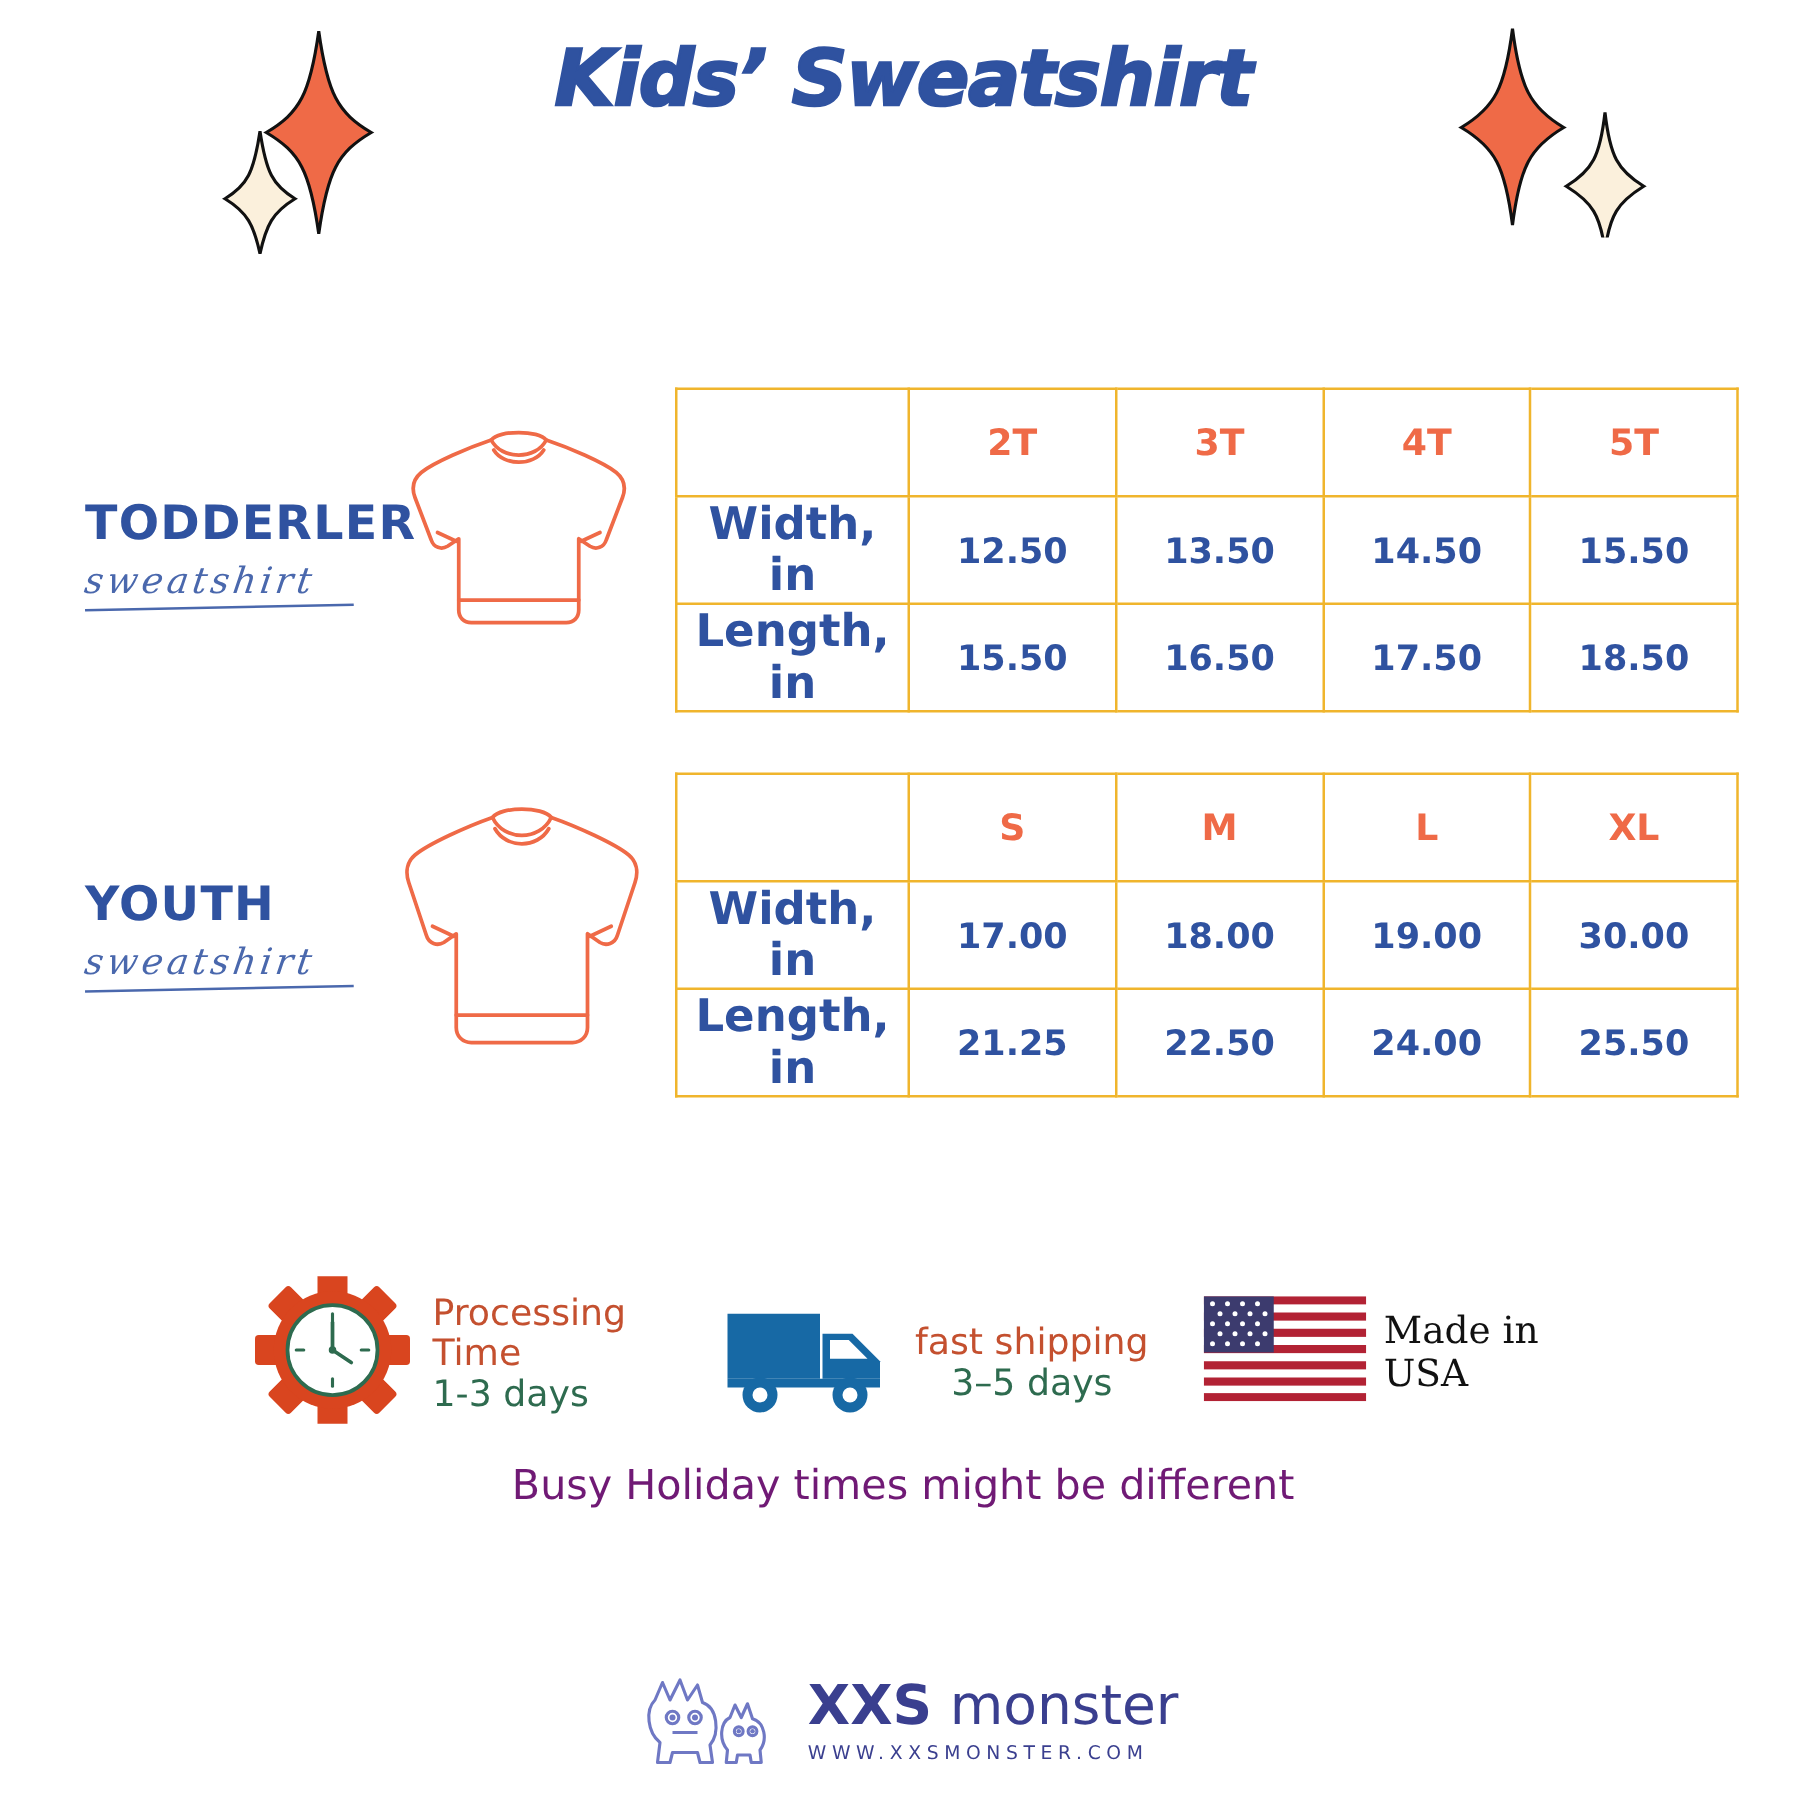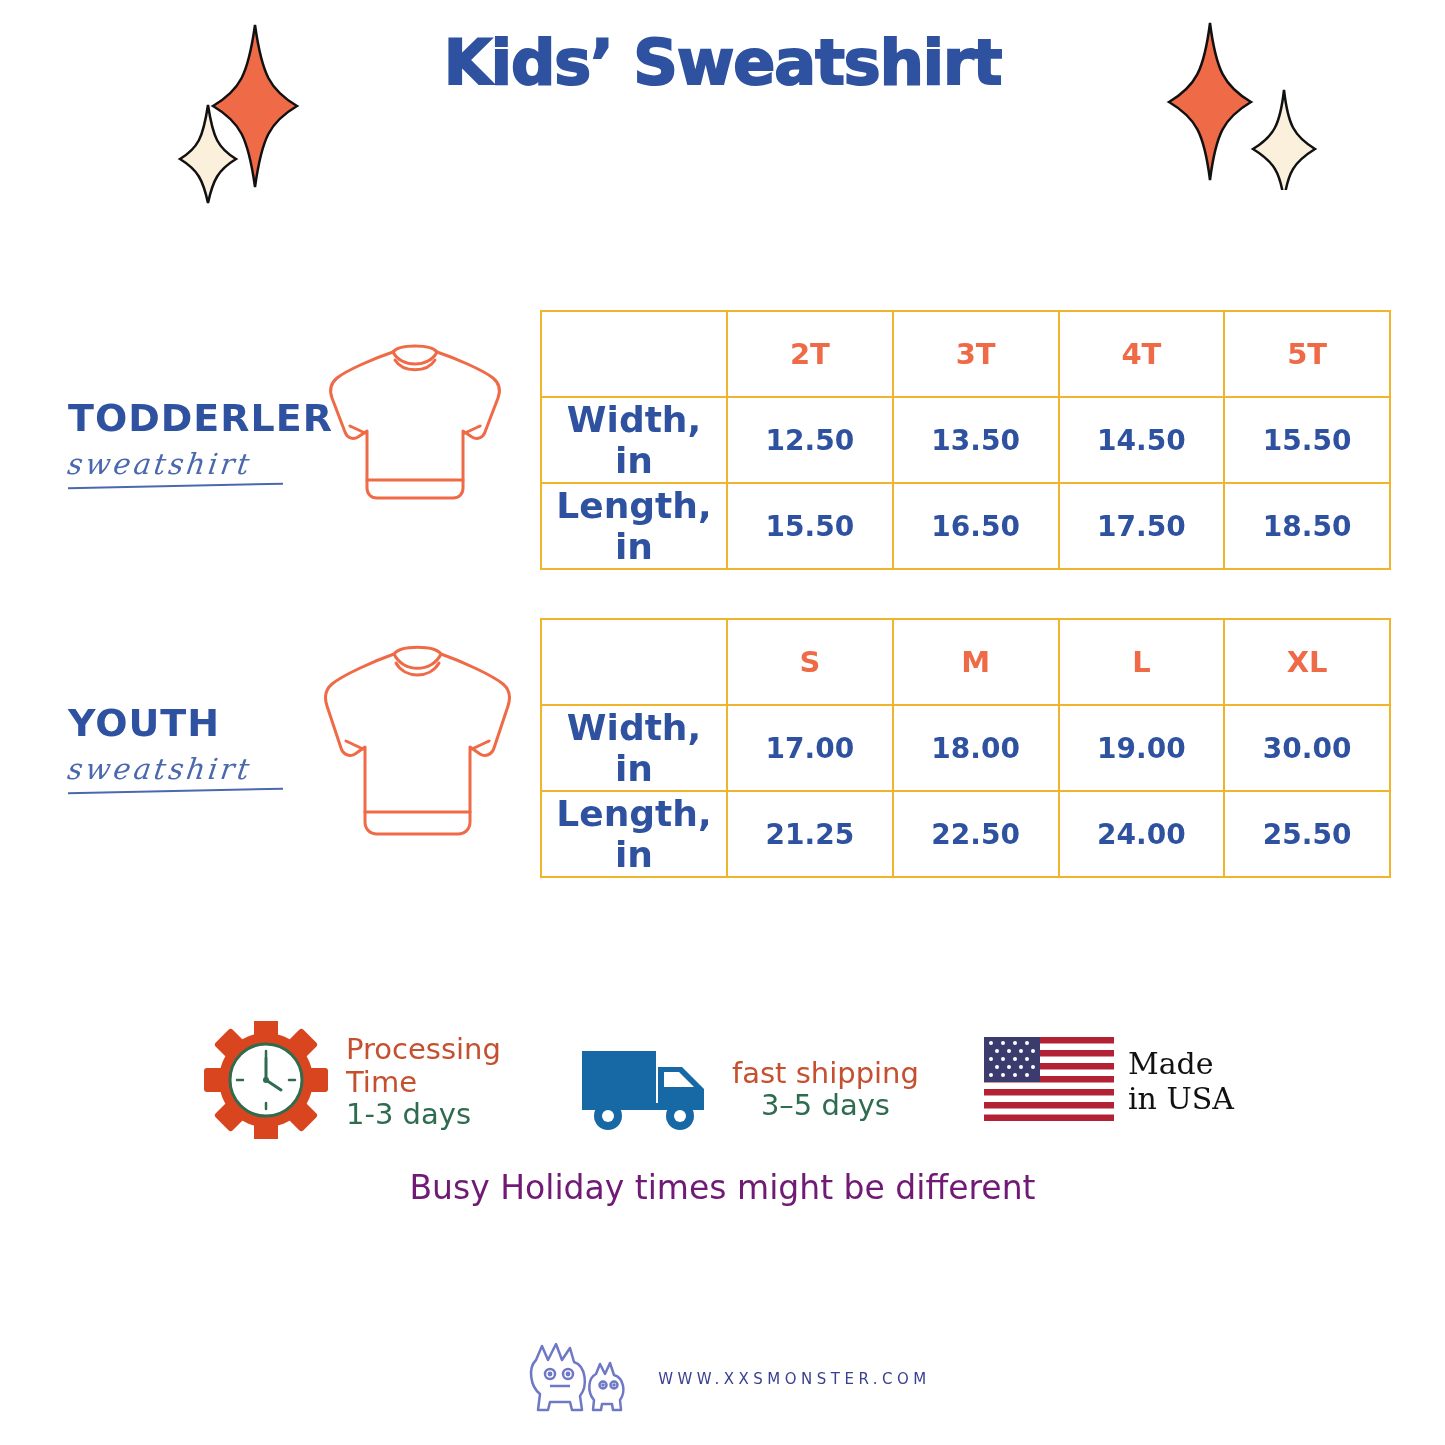--- a/index.html
+++ b/index.html
@@ -15,20 +15,21 @@
     overflow: hidden;
   }
 
   
   .title-wrap {
     position: absolute;
     top: 30px;
     left: 0;
     width: 1445px;
     text-align: center;
+    font-style: italic;
   }
   .title-line {
     font-family: "DejaVu Sans", sans-serif;
     font-weight: bold;
     font-size: 62px;
     line-height: 1.08;
     color: #2f52a0;
     letter-spacing: -1px;
     -webkit-text-stroke: 2px #2f52a0;
   }
@@ -335,21 +336,21 @@
         <circle cx="102" cy="75" r="14" fill="#1769a5"></circle>
         <circle cx="102" cy="75" r="6" fill="#ffffff"></circle>
       </svg>
     </span>
     <span class="badge-text">
       <div class="bt-line1">fast shipping</div>
       <div class="bt-line2">3–5 days</div>
     </span>
   </div>
 
-  <div class="badge" style="left:984px; top:24px;">
+  <div class="badge" style="left:963px; top:24px;">
     <span>
       <svg width="130" height="84" viewBox="0 0 130 84">
         <rect width="130" height="84" fill="#ffffff"></rect>
         <g fill="#b22234">
           <rect y="0" width="130" height="6.5"></rect>
           <rect y="13" width="130" height="6.5"></rect>
           <rect y="26" width="130" height="6.5"></rect>
           <rect y="39" width="130" height="6.5"></rect>
           <rect y="52" width="130" height="6.5"></rect>
           <rect y="65" width="130" height="6.5"></rect>
@@ -400,15 +401,19 @@
       </g>
       <g fill="#6f78c4">
         <circle cx="36" cy="44" r="2.4"></circle>
         <circle cx="54" cy="44" r="2.4"></circle>
         <circle cx="89" cy="55" r="1.8"></circle>
         <circle cx="100" cy="55" r="1.8"></circle>
       </g>
     </svg>
   </span>
   <span class="brand-block">
+    <div class="brand-name">
+      <b>XXS</b>
+      <span>monster</span>
+    </div>
     <div class="brand-url">WWW.XXSMONSTER.COM</div>
   </span>
 </div>
 
 </body></html>

